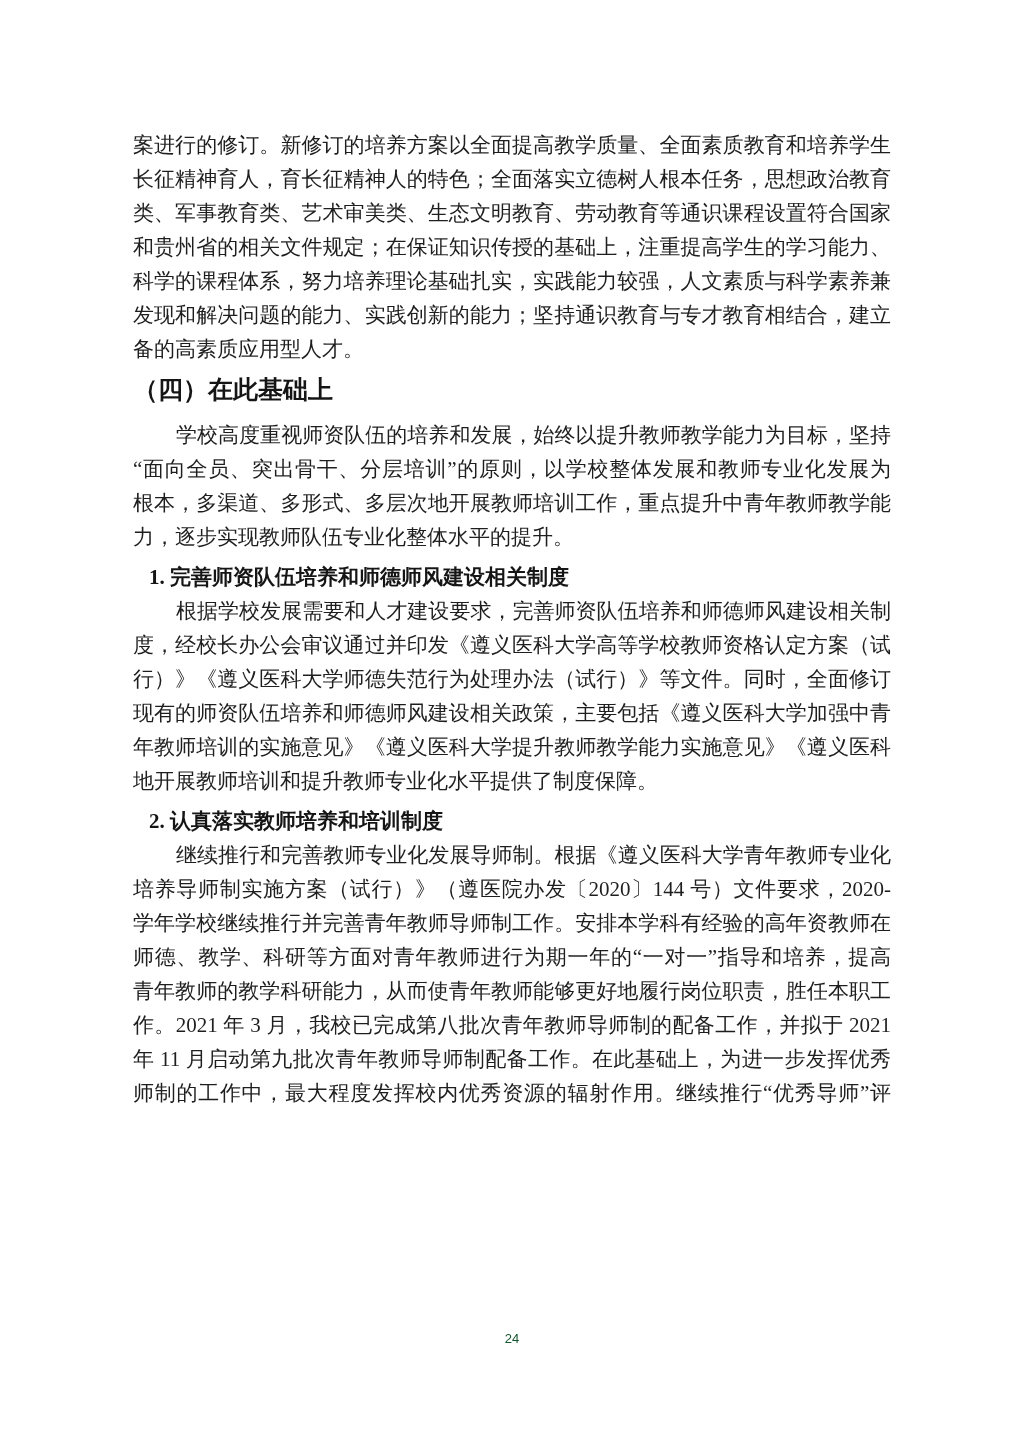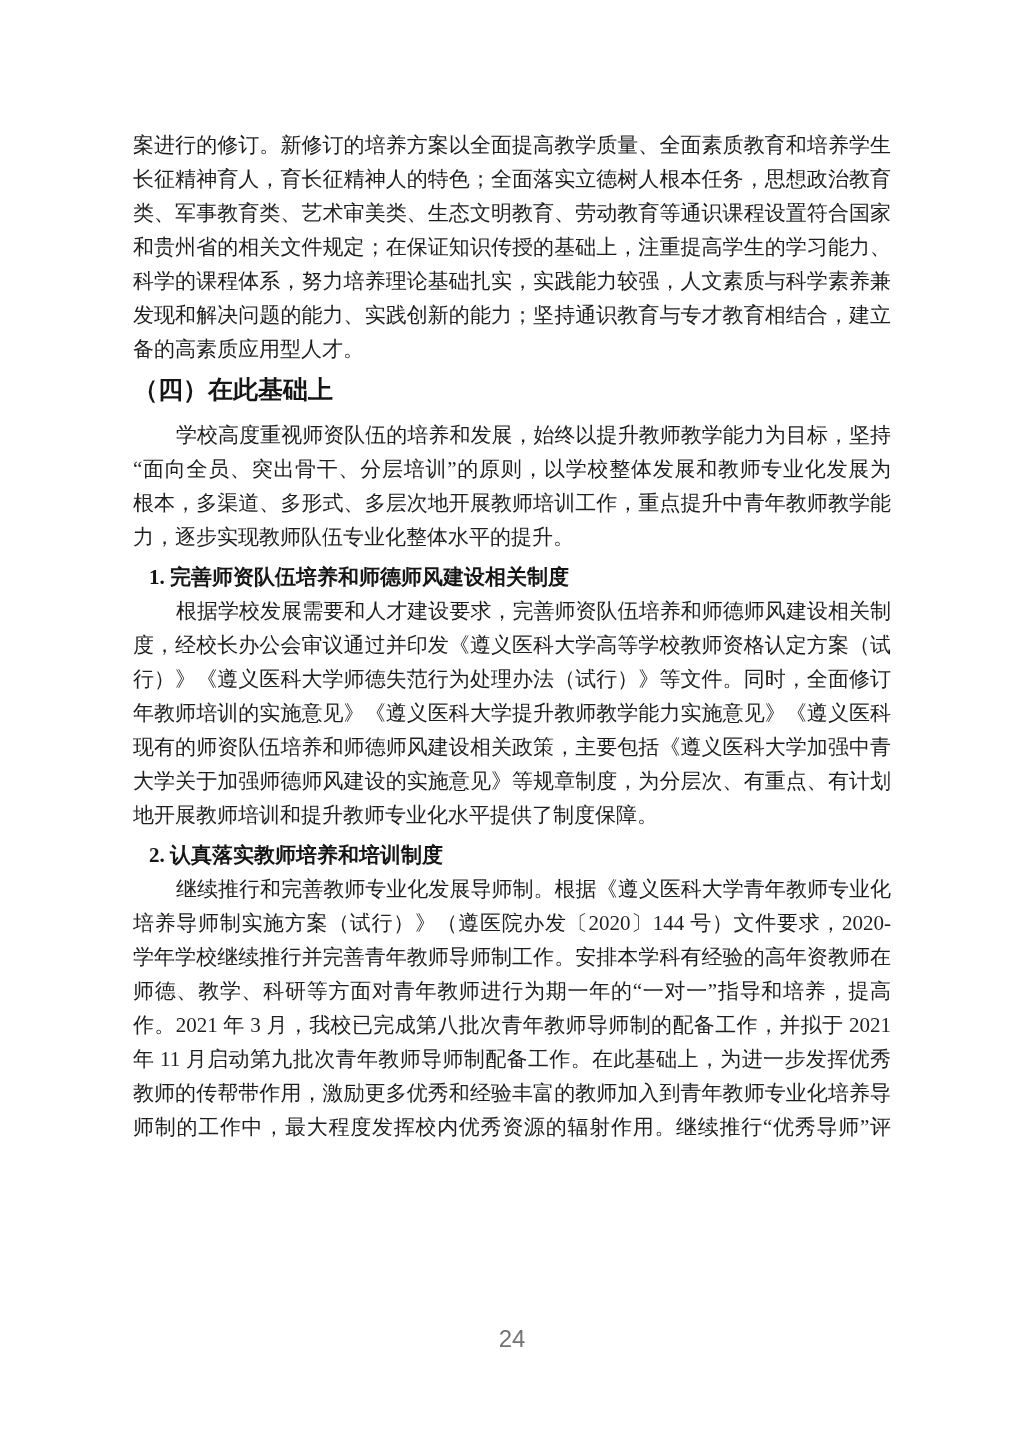--- a/index.html
+++ b/index.html
@@ -59,22 +59,22 @@
     color: #151515;
   }
   .page-number {
     position: absolute;
     left: 0;
     top: 1322px;
     width: 100%;
     height: 34px;
     line-height: 34px;
     text-align: center;
-    font-size: 24px;
-    color: #737373;
+    font-size: 13px;
+    color: #14532d;
     font-family: "Liberation Sans", sans-serif;
   }
 </style>
 </head>
 <body>
 
 <div class="page">
   <main class="content" id="content">
       <div class="paragraph">
         <div class="line just">案进行的修订。新修订的培养方案以全面提高教学质量、全面素质教育和培养学生</div>
@@ -90,31 +90,30 @@
         <div class="line just indent">学校高度重视师资队伍的培养和发展，始终以提升教师教学能力为目标，坚持</div>
         <div class="line just">“面向全员、突出骨干、分层培训”的原则，以学校整体发展和教师专业化发展为</div>
         <div class="line just">根本，多渠道、多形式、多层次地开展教师培训工作，重点提升中青年教师教学能</div>
         <div class="line">力，逐步实现教师队伍专业化整体水平的提升。</div>
       </div>
       <h3 class="subsection-heading">1. 完善师资队伍培养和师德师风建设相关制度</h3>
       <div class="paragraph">
         <div class="line just indent">根据学校发展需要和人才建设要求，完善师资队伍培养和师德师风建设相关制</div>
         <div class="line just">度，经校长办公会审议通过并印发《遵义医科大学高等学校教师资格认定方案（试</div>
         <div class="line just">行）》《遵义医科大学师德失范行为处理办法（试行）》等文件。同时，全面修订</div>
+        <div class="line just">现有的师资队伍培养和师德师风建设相关政策，主要包括《遵义医科大学加强中青</div>
         <div class="line just">年教师培训的实施意见》《遵义医科大学提升教师教学能力实施意见》《遵义医科</div>
-        <div class="line just">现有的师资队伍培养和师德师风建设相关政策，主要包括《遵义医科大学加强中青</div>
-        <div class="line just">大学关于加强师德师风建设的实施意见》等规章制度，为分层次、有重点、有计划</div>
         <div class="line">地开展教师培训和提升教师专业化水平提供了制度保障。</div>
       </div>
       <h3 class="subsection-heading">2. 认真落实教师培养和培训制度</h3>
       <div class="paragraph">
         <div class="line just indent">继续推行和完善教师专业化发展导师制。根据《遵义医科大学青年教师专业化</div>
         <div class="line just">培养导师制实施方案（试行）》（遵医院办发〔2020〕144 号）文件要求，2020-2021</div>
         <div class="line just">学年学校继续推行并完善青年教师导师制工作。安排本学科有经验的高年资教师在</div>
         <div class="line just">师德、教学、科研等方面对青年教师进行为期一年的“一对一”指导和培养，提高</div>
+        <div class="line just">青年教师的教学科研能力，从而使青年教师能够更好地履行岗位职责，胜任本职工</div>
         <div class="line just">作。2021 年 3 月，我校已完成第八批次青年教师导师制的配备工作，并拟于 2021</div>
         <div class="line just">年 11 月启动第九批次青年教师导师制配备工作。在此基础上，为进一步发挥优秀</div>
-        <div class="line just">教师的传帮带作用，激励更多优秀和经验丰富的教师加入到青年教师专业化培养导</div>
         <div class="line just">师制的工作中，最大程度发挥校内优秀资源的辐射作用。继续推行“优秀导师”评</div>
       </div>
     </main>
   <div class="page-number">24</div>
 </div>
 
 </body></html>

